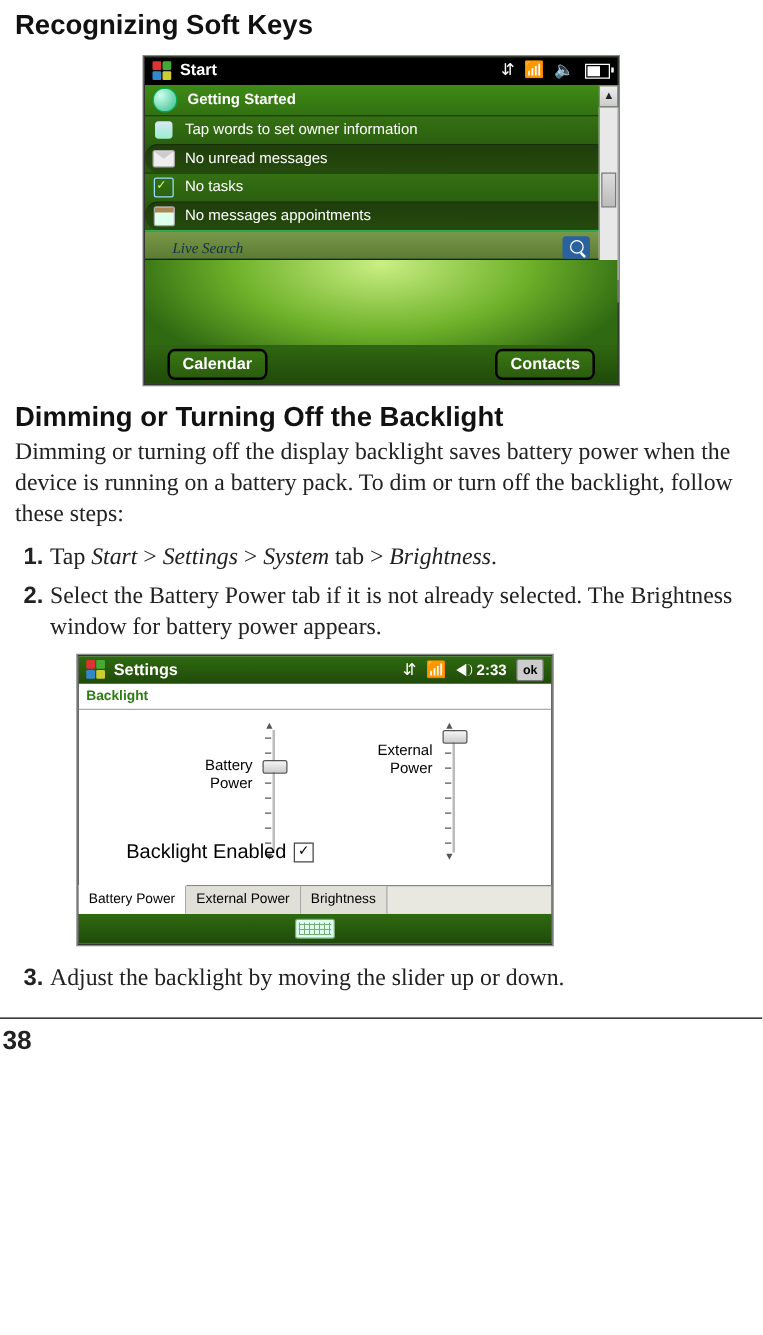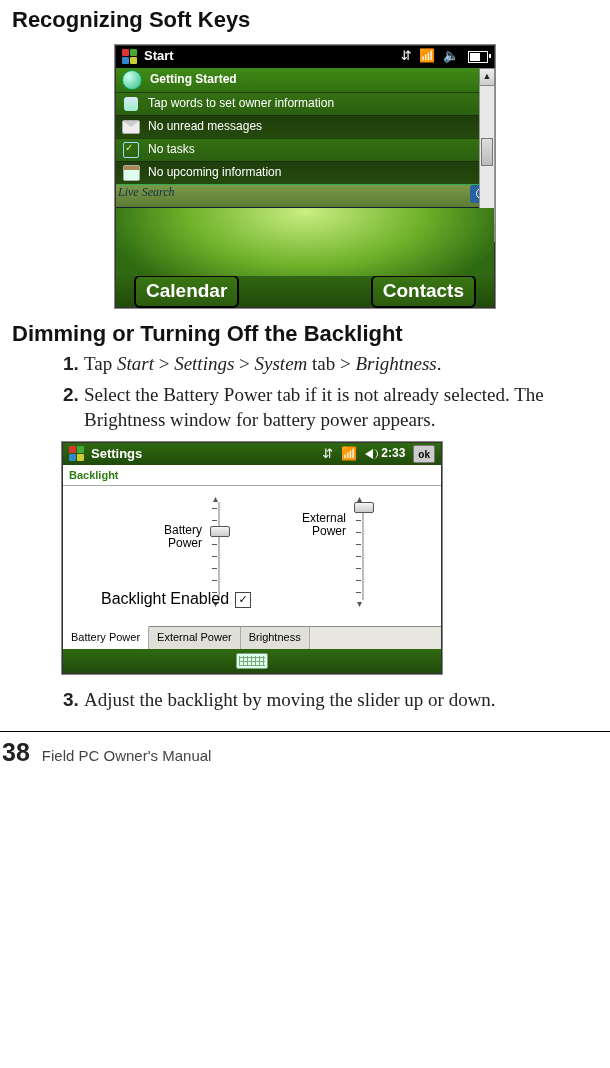--- a/index.html
+++ b/index.html
@@ -23,39 +23,38 @@
     color: #111;
   }
   p { margin: 0 0 10px 0; }
   ol {
     padding-left: 28px;
     margin: 4px 0 10px 0;
   }
   ol li {
     margin-bottom: 6px;
     font-size: 19px;
-    margin-left: 44px;
   }
   ol li::marker {
     font-weight: 700;
     font-family: "Segoe UI", Arial, sans-serif;
   }
   em { font-style: italic; }
   .footer {
     border-top: 1.5px solid #000;
     margin-top: 18px;
     padding: 4px 2px 0 2px;
     display: flex;
     align-items: baseline;
     gap: 12px;
   }
   .footer .pg {
     font-family: "Segoe UI", Arial, sans-serif;
     font-weight: 700;
-    font-size: 25px;
+    font-size: 21px;
   }
   .footer .label {
     font-family: "Segoe UI", Arial, sans-serif;
     font-size: 15px;
     color: #444;
   }
 
   
   .shot-wrap { text-align: center; margin: 10px 0 12px 0; }
   .shot {
@@ -105,21 +104,21 @@
   .date-text .day { font-weight:700; font-size:13px; }
   .date-text .date { font-weight:700; font-size:13px; }
   .time { font-weight:700; font-size:13px; margin-top:2px; }
 
   .row {
     height:22px; display:flex; align-items:center; gap:8px;
     padding:0 6px; border-top:1px solid rgba(0,0,0,0.35);
     position:relative;
   }
   .row.green-grad { background: linear-gradient(#356f13,#2b600f); }
-  .row.dark { background: linear-gradient(#1f3e0b,#254a0d); }
+  .row.dark { background: linear-gradient(#1f3e0b,#254a0d); border-radius: 11px; }
   .row .txt { font-size:12px; }
   .getting-started {
     height:24px; background: linear-gradient(#3f8b16,#327011);
     font-weight:700; display:flex; align-items:center; gap:8px; padding:0 6px;
   }
   .gs-ic {
     width:18px;height:18px;border-radius:50%;
     background:radial-gradient(circle at 30% 30%, #cfe, #3b8);
     border:1px solid #0a5;
   }
@@ -131,21 +130,21 @@
   .mail-ic::after{content:"";position:absolute;left:0;right:0;top:0;border-left:8px solid transparent;border-right:8px solid transparent;border-top:6px solid #ccc;}
   .task-ic{width:14px;height:14px;border:1.5px solid #9df;border-radius:2px;}
   .task-ic::after{content:"✓";color:#cf8;font-size:10px;position:relative;top:-3px;left:1px;}
   .cal-ic{
     width:15px;height:14px;background:#dfe;border:1px solid #aaa;border-radius:2px;position:relative;
   }
   .cal-ic::before{content:"";position:absolute;left:0;right:0;top:0;height:4px;background:#a85;}
 
   .live-search {
     height:22px; background:linear-gradient(#7a9848,#5c7c34);
-    border-top:1px solid #3a5; display:flex;align-items:flex-start;justify-content:space-between;padding:0 2px;
+    border-top:1px solid #3a5; display:flex;align-items:flex-end;justify-content:space-between;padding:0 22px;
     border-bottom:1px solid #123;
   }
   .live-search .label{color:#11304a;font-size:12px;font-style:italic;font-family:Georgia,serif;}
   .search-btn{
     width:22px;height:18px;background:#2a62a0;border-radius:3px;display:flex;align-items:center;justify-content:center;
   }
   .mag {
     width:9px;height:9px;border:1.5px solid #fff;border-radius:50%;position:relative;
   }
   .mag::after{content:"";position:absolute;width:5px;height:1.5px;background:#fff;transform:rotate(45deg);bottom:-2px;right:-3px;}
@@ -156,21 +155,21 @@
     position:relative;
   }
 
   .softkey-bar{
     height:30px;background:linear-gradient(#2f6610,#204a0a);
     display:flex;justify-content:space-between;align-items:center;padding:0 18px;
     border-top:1px solid rgba(255,255,255,0.1);
   }
   .softkey{
     border:2.5px solid #000;border-radius:6px;padding:2px 10px;
-    font-weight:700;font-size:19px;color:#fff;
+    font-weight:700;font-size:13px;color:#fff;
     background:linear-gradient(#3a7614,#2b5c0e);
   }
   .scrollbar-right{
     position:absolute; right:-1px; top:0;
     width:16px;
     display:flex;flex-direction:column;
     height: 174px;
   }
   .sb-btn{height:16px;background:linear-gradient(#eee,#ccc);border:1px solid #888;display:flex;align-items:center;justify-content:center;font-size:9px;color:#222;}
   .sb-track{flex:1;background:#e8e8e8;border-left:1px solid #999;border-right:1px solid #999;position:relative;}
@@ -293,21 +292,21 @@
         <div class="row green-grad">
           <span class="row-ic">
               <span class="task-ic"></span>
             </span>
           <span class="txt">No tasks</span>
         </div>
         <div class="row dark">
           <span class="row-ic">
               <span class="cal-ic"></span>
             </span>
-          <span class="txt">No upcoming information</span>
+          <span class="txt">No messages appointments</span>
         </div>
         <div class="live-search">
           <span class="label">Live Search</span>
           <span class="search-btn">
               <span class="mag"></span>
             </span>
         </div>
 
         <div class="scrollbar-right">
           <div class="sb-btn">▲</div>
@@ -321,20 +320,21 @@
       <div class="body-area"></div>
 
       <div class="softkey-bar">
         <div class="softkey">Calendar</div>
         <div class="softkey">Contacts</div>
       </div>
     </div>
   </div>
 
   <h2>Dimming or Turning Off the Backlight</h2>
+  <p>Dimming or turning off the display backlight saves battery power when the device is running on a battery pack. To dim or turn off the backlight, follow these steps:</p>
 
   <ol>
     <li>
       <span>Tap </span><em>Start</em><span> &gt; </span><em>Settings</em><span> &gt; </span><em>System</em><span> tab &gt; </span><em>Brightness</em><span>.</span>
     </li>
     <li>Select the Battery Power tab if it is not already selected. The Brightness window for battery power appears.</li>
   </ol>
 
   <div class="shot-wrap" style="text-align:left; padding-left:50px;">
     <div class="shot settings">
@@ -416,14 +416,13 @@
   </div>
 
   <ol start="3">
     <li>Adjust the backlight by moving the slider up or down.</li>
   </ol>
 
 </div>
 
 <div class="footer">
   <span class="pg">38</span>
-  <span class="label">Field PC Owner's Manual</span>
 </div>
 
 </body></html>

